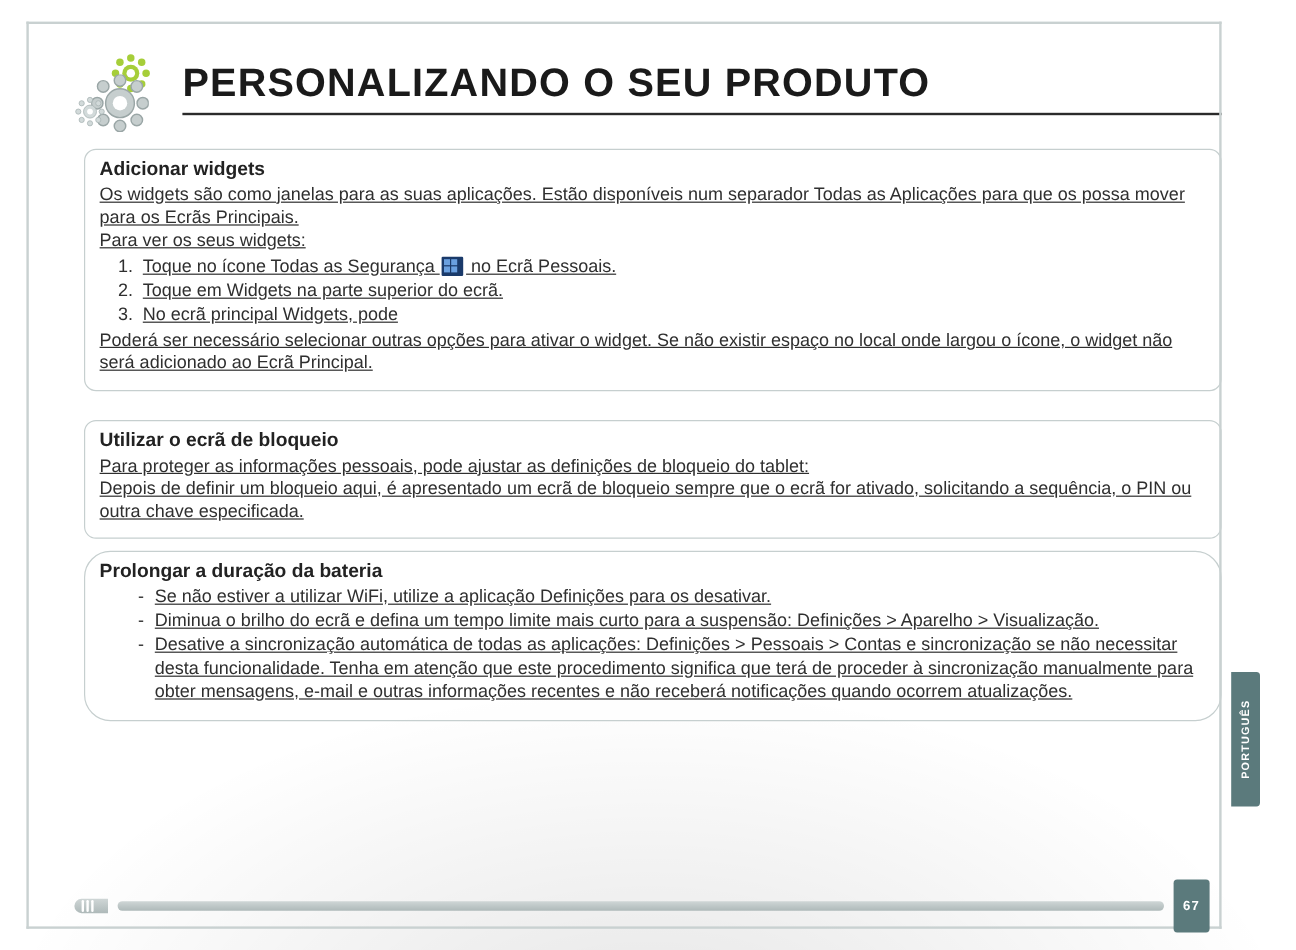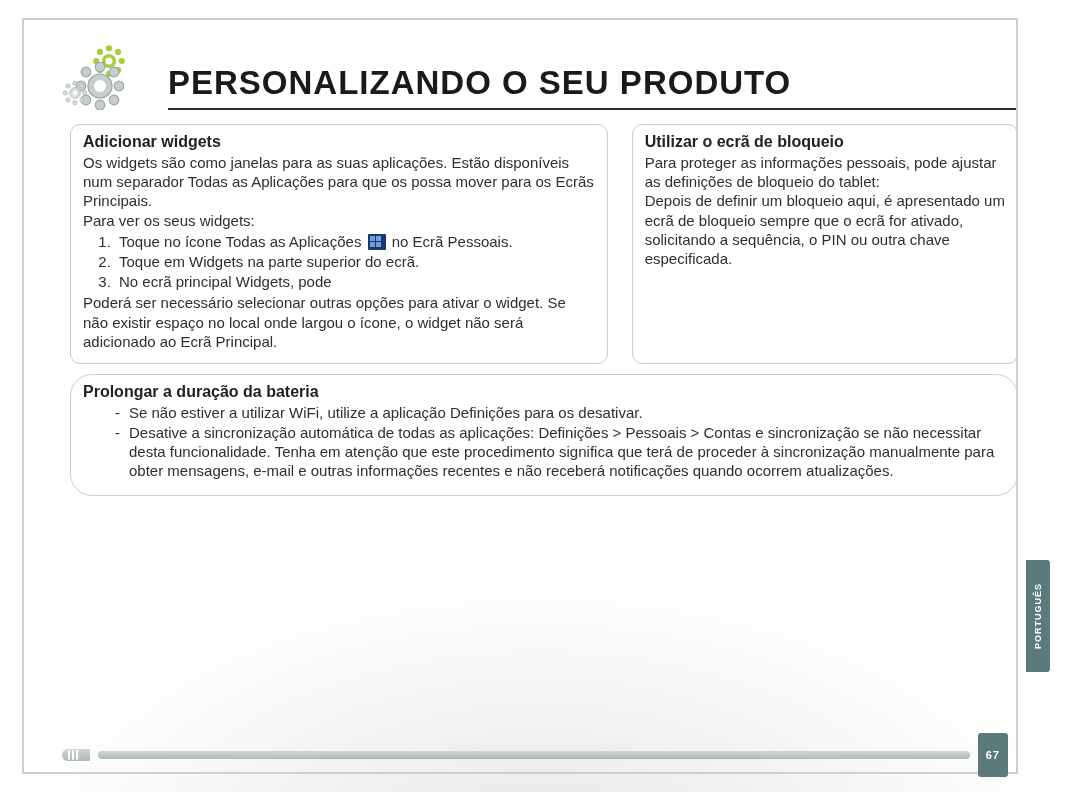--- a/index.html
+++ b/index.html
@@ -30,22 +30,22 @@
     position: absolute;
     top: 18px; bottom: 18px;
     width: 2px;
     background: #c9d1d1;
   }
   .border-left { left: 22px; }
   .border-right { right: 62px; }
 
   .title-row {
     display: flex;
-    align-items: flex-end;
-    gap: 28px;
+    align-items: flex-start;
+    gap: 12px;
     margin-bottom: 14px;
   }
   .gear-wrap {
     position: relative;
     width: 70px;
     height: 60px;
   }
   .gear-wrap svg { position: absolute; }
   h1.title {
     font-family: "Arial Black", "Impact", sans-serif;
@@ -56,20 +56,21 @@
     border-bottom: 2px solid #2b2b2b;
     padding-bottom: 6px;
     flex: 1;
     white-space: nowrap;
   }
 
   .columns {
     display: flex;
     gap: 24px;
     margin-bottom: 10px;
+    flex-direction: column;
   }
   .card {
     border: 1.5px solid #c6cfcf;
     border-radius: 10px;
     padding: 8px 12px 12px 12px;
     background: rgba(255,255,255,0.4);
   }
   .card.left { flex: 1.42; }
   .card.right { flex: 1; }
   .card.full { width: 100%; border-radius: 22px; }
@@ -78,20 +79,21 @@
     font-size: 16px;
     font-weight: 700;
     font-family: Arial, sans-serif;
     color: #222;
     margin-bottom: 2px;
   }
   .card p, .card li {
     font-size: 15px;
     line-height: 1.28;
     color: #2f2f2f;
+    text-decoration: underline;
   }
   ol {
     padding-left: 32px;
     margin: 2px 0;
   }
   ol > li { padding-left: 4px; margin-bottom: 1px; }
   ul.dash {
     list-style: none;
     padding-left: 32px;
     margin: 2px 0;
@@ -240,39 +242,40 @@
     <h1 class="title">PERSONALIZANDO O SEU PRODUTO</h1>
   </div>
 
   <div class="columns">
     <div class="card left">
       <h2>Adicionar widgets</h2>
       <p>Os widgets são como janelas para as suas aplicações. Estão disponíveis num separador Todas as Aplicações para que os possa mover para os Ecrãs Principais.</p>
       <p>Para ver os seus widgets:</p>
       <ol>
         <li>
-          <span>Toque no ícone Todas as Aplicações </span><span class="inline-icon"></span><span> no Ecrã Pessoais.</span>
+          <span>Toque no ícone Todas as Segurança </span><span class="inline-icon"></span><span> no Ecrã Pessoais.</span>
         </li>
         <li>Toque em Widgets na parte superior do ecrã.</li>
         <li>No ecrã principal Widgets, pode</li>
       </ol>
       <p>Poderá ser necessário selecionar outras opções para ativar o widget. Se não existir espaço no local onde largou o ícone, o widget não será adicionado ao Ecrã Principal.</p>
     </div>
 
     <div class="card right">
       <h2>Utilizar o ecrã de bloqueio</h2>
       <p>Para proteger as informações pessoais, pode ajustar as definições de bloqueio do tablet:</p>
       <p>Depois de definir um bloqueio aqui, é apresentado um ecrã de bloqueio sempre que o ecrã for ativado, solicitando a sequência, o PIN ou outra chave especificada.</p>
     </div>
   </div>
 
   <div class="card full">
     <h2>Prolongar a duração da bateria</h2>
     <ul class="dash">
       <li>Se não estiver a utilizar WiFi, utilize a aplicação Definições para os desativar.</li>
+      <li>Diminua o brilho do ecrã e defina um tempo limite mais curto para a suspensão: Definições &gt; Aparelho &gt; Visualização.</li>
       <li>Desative a sincronização automática de todas as aplicações: Definições &gt; Pessoais &gt; Contas e sincronização se não necessitar desta funcionalidade. Tenha em atenção que este procedimento significa que terá de proceder à sincronização manualmente para obter mensagens, e-mail e outras informações recentes e não receberá notificações quando ocorrem atualizações.</li>
     </ul>
   </div>
 
   <div class="footer-bar">
     <div class="footer-left"></div>
     <div class="footer-mid"></div>
     <div class="page-num">67</div>
   </div>
 

